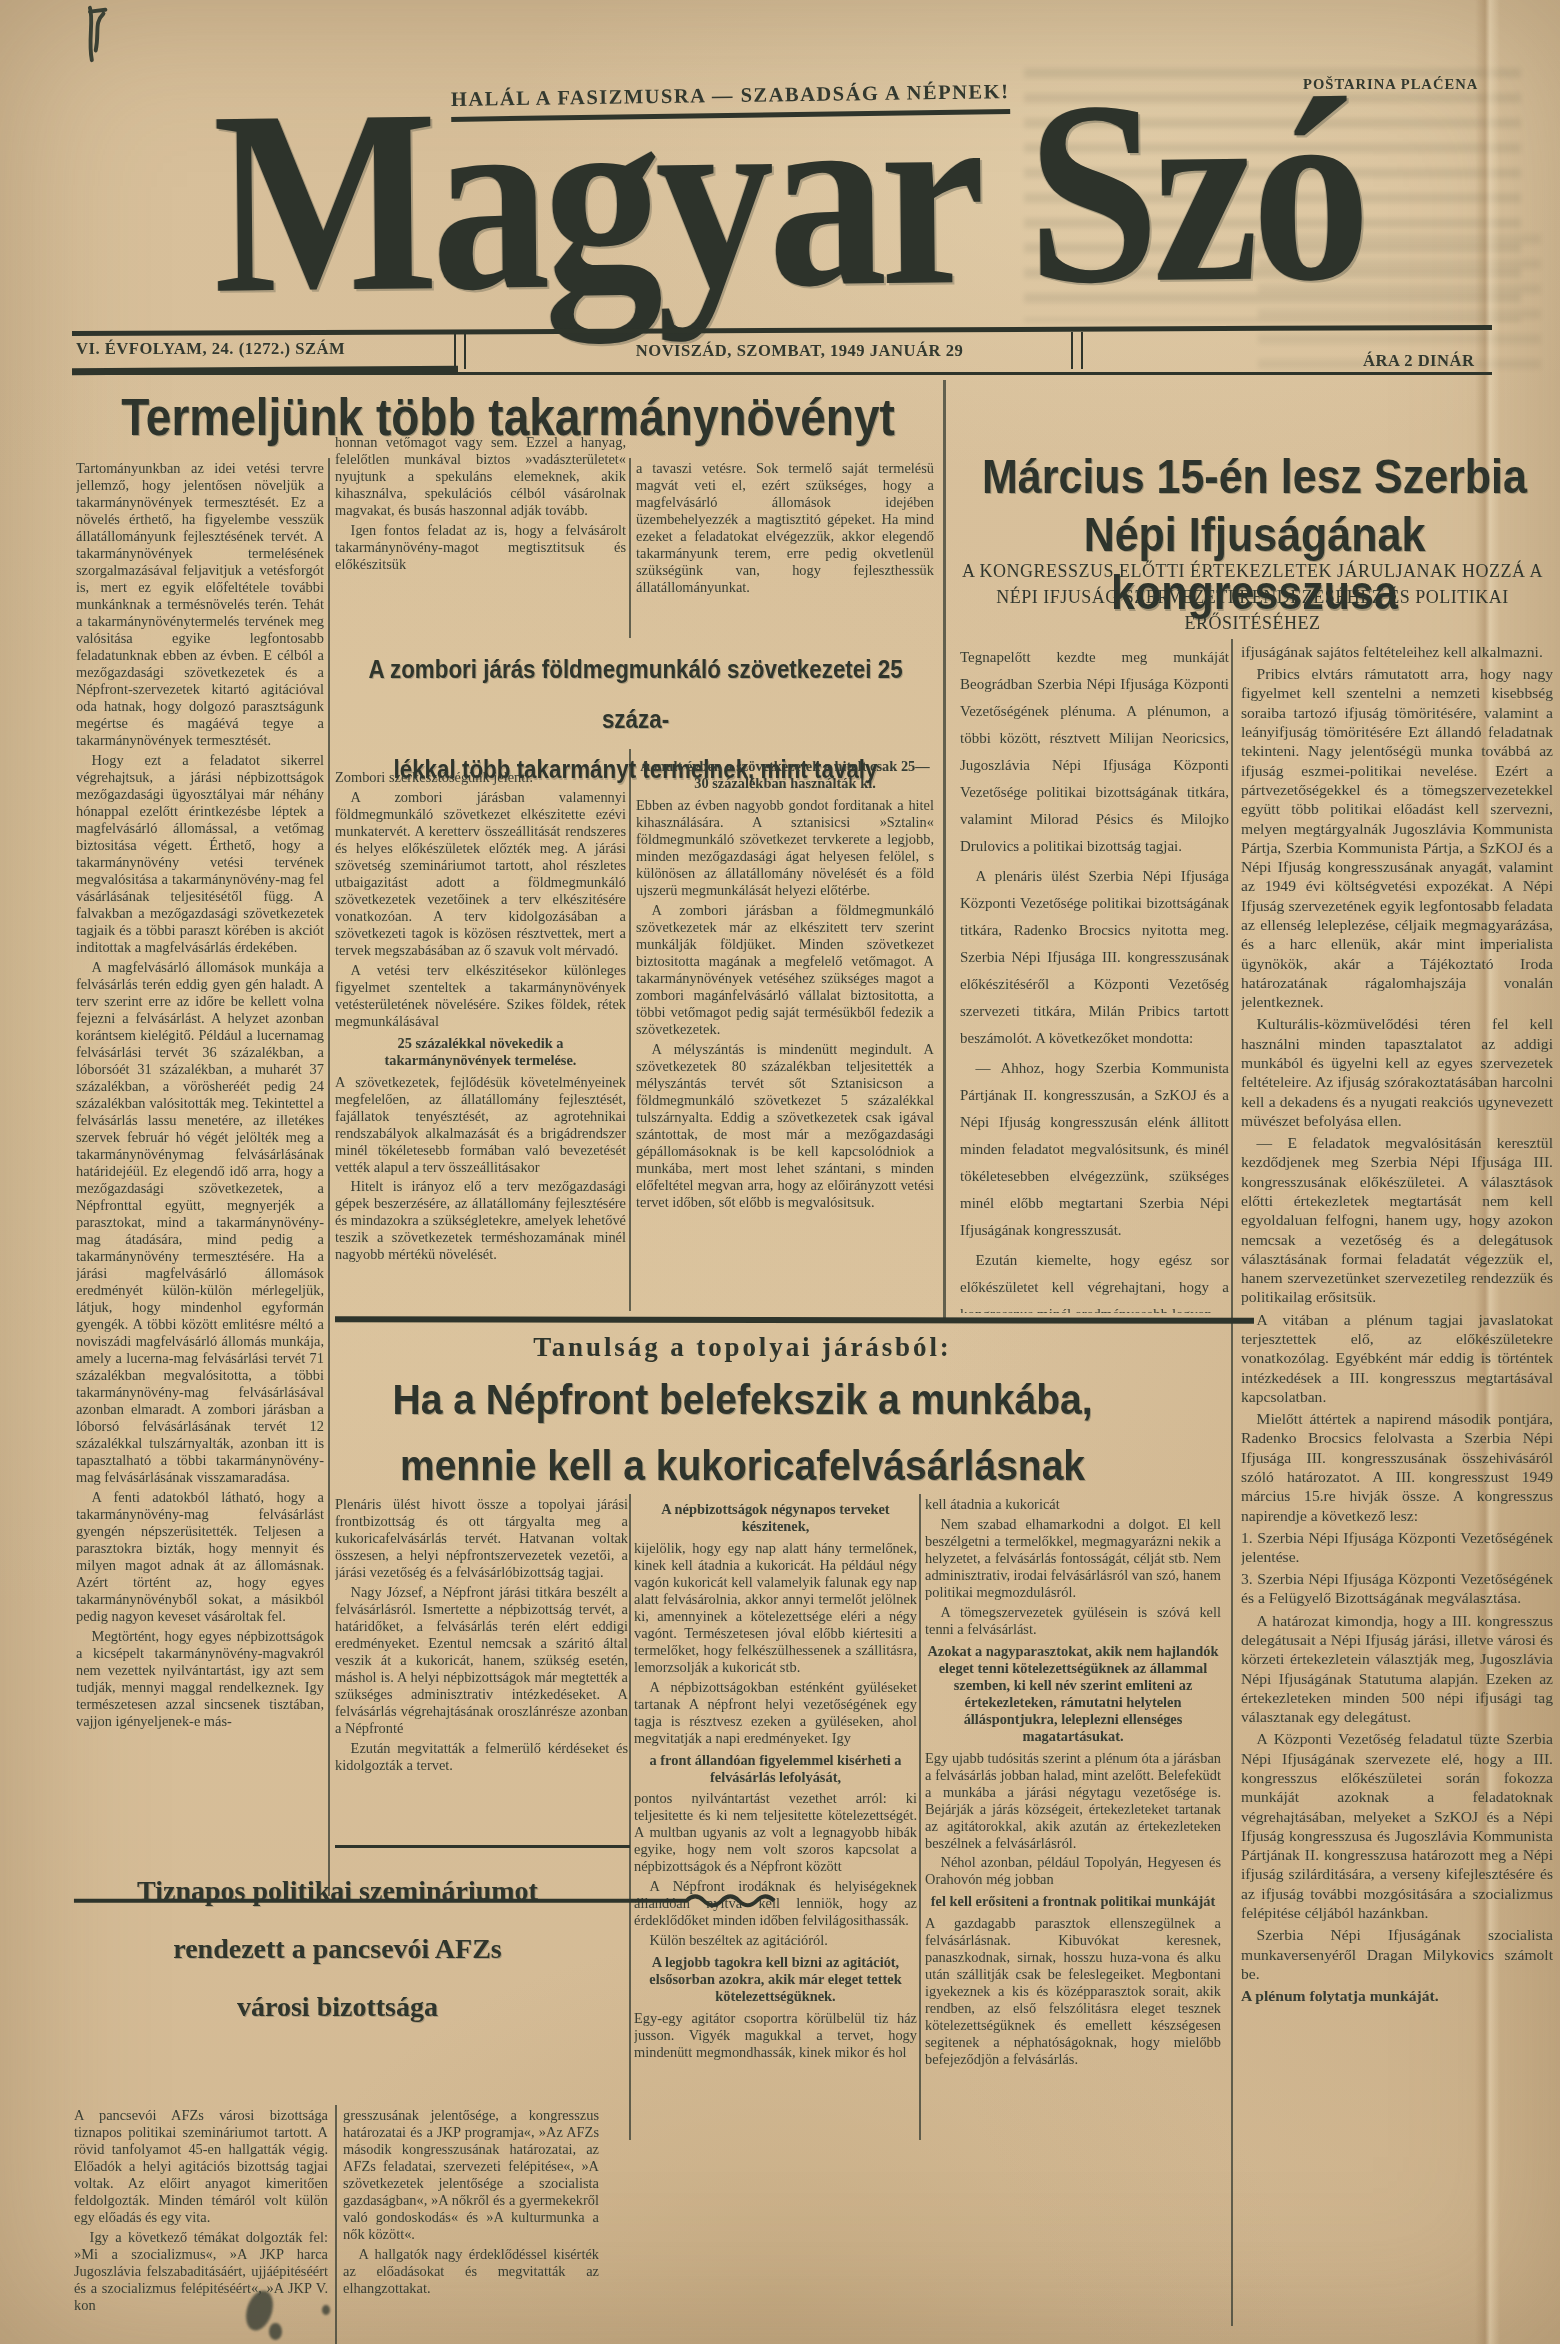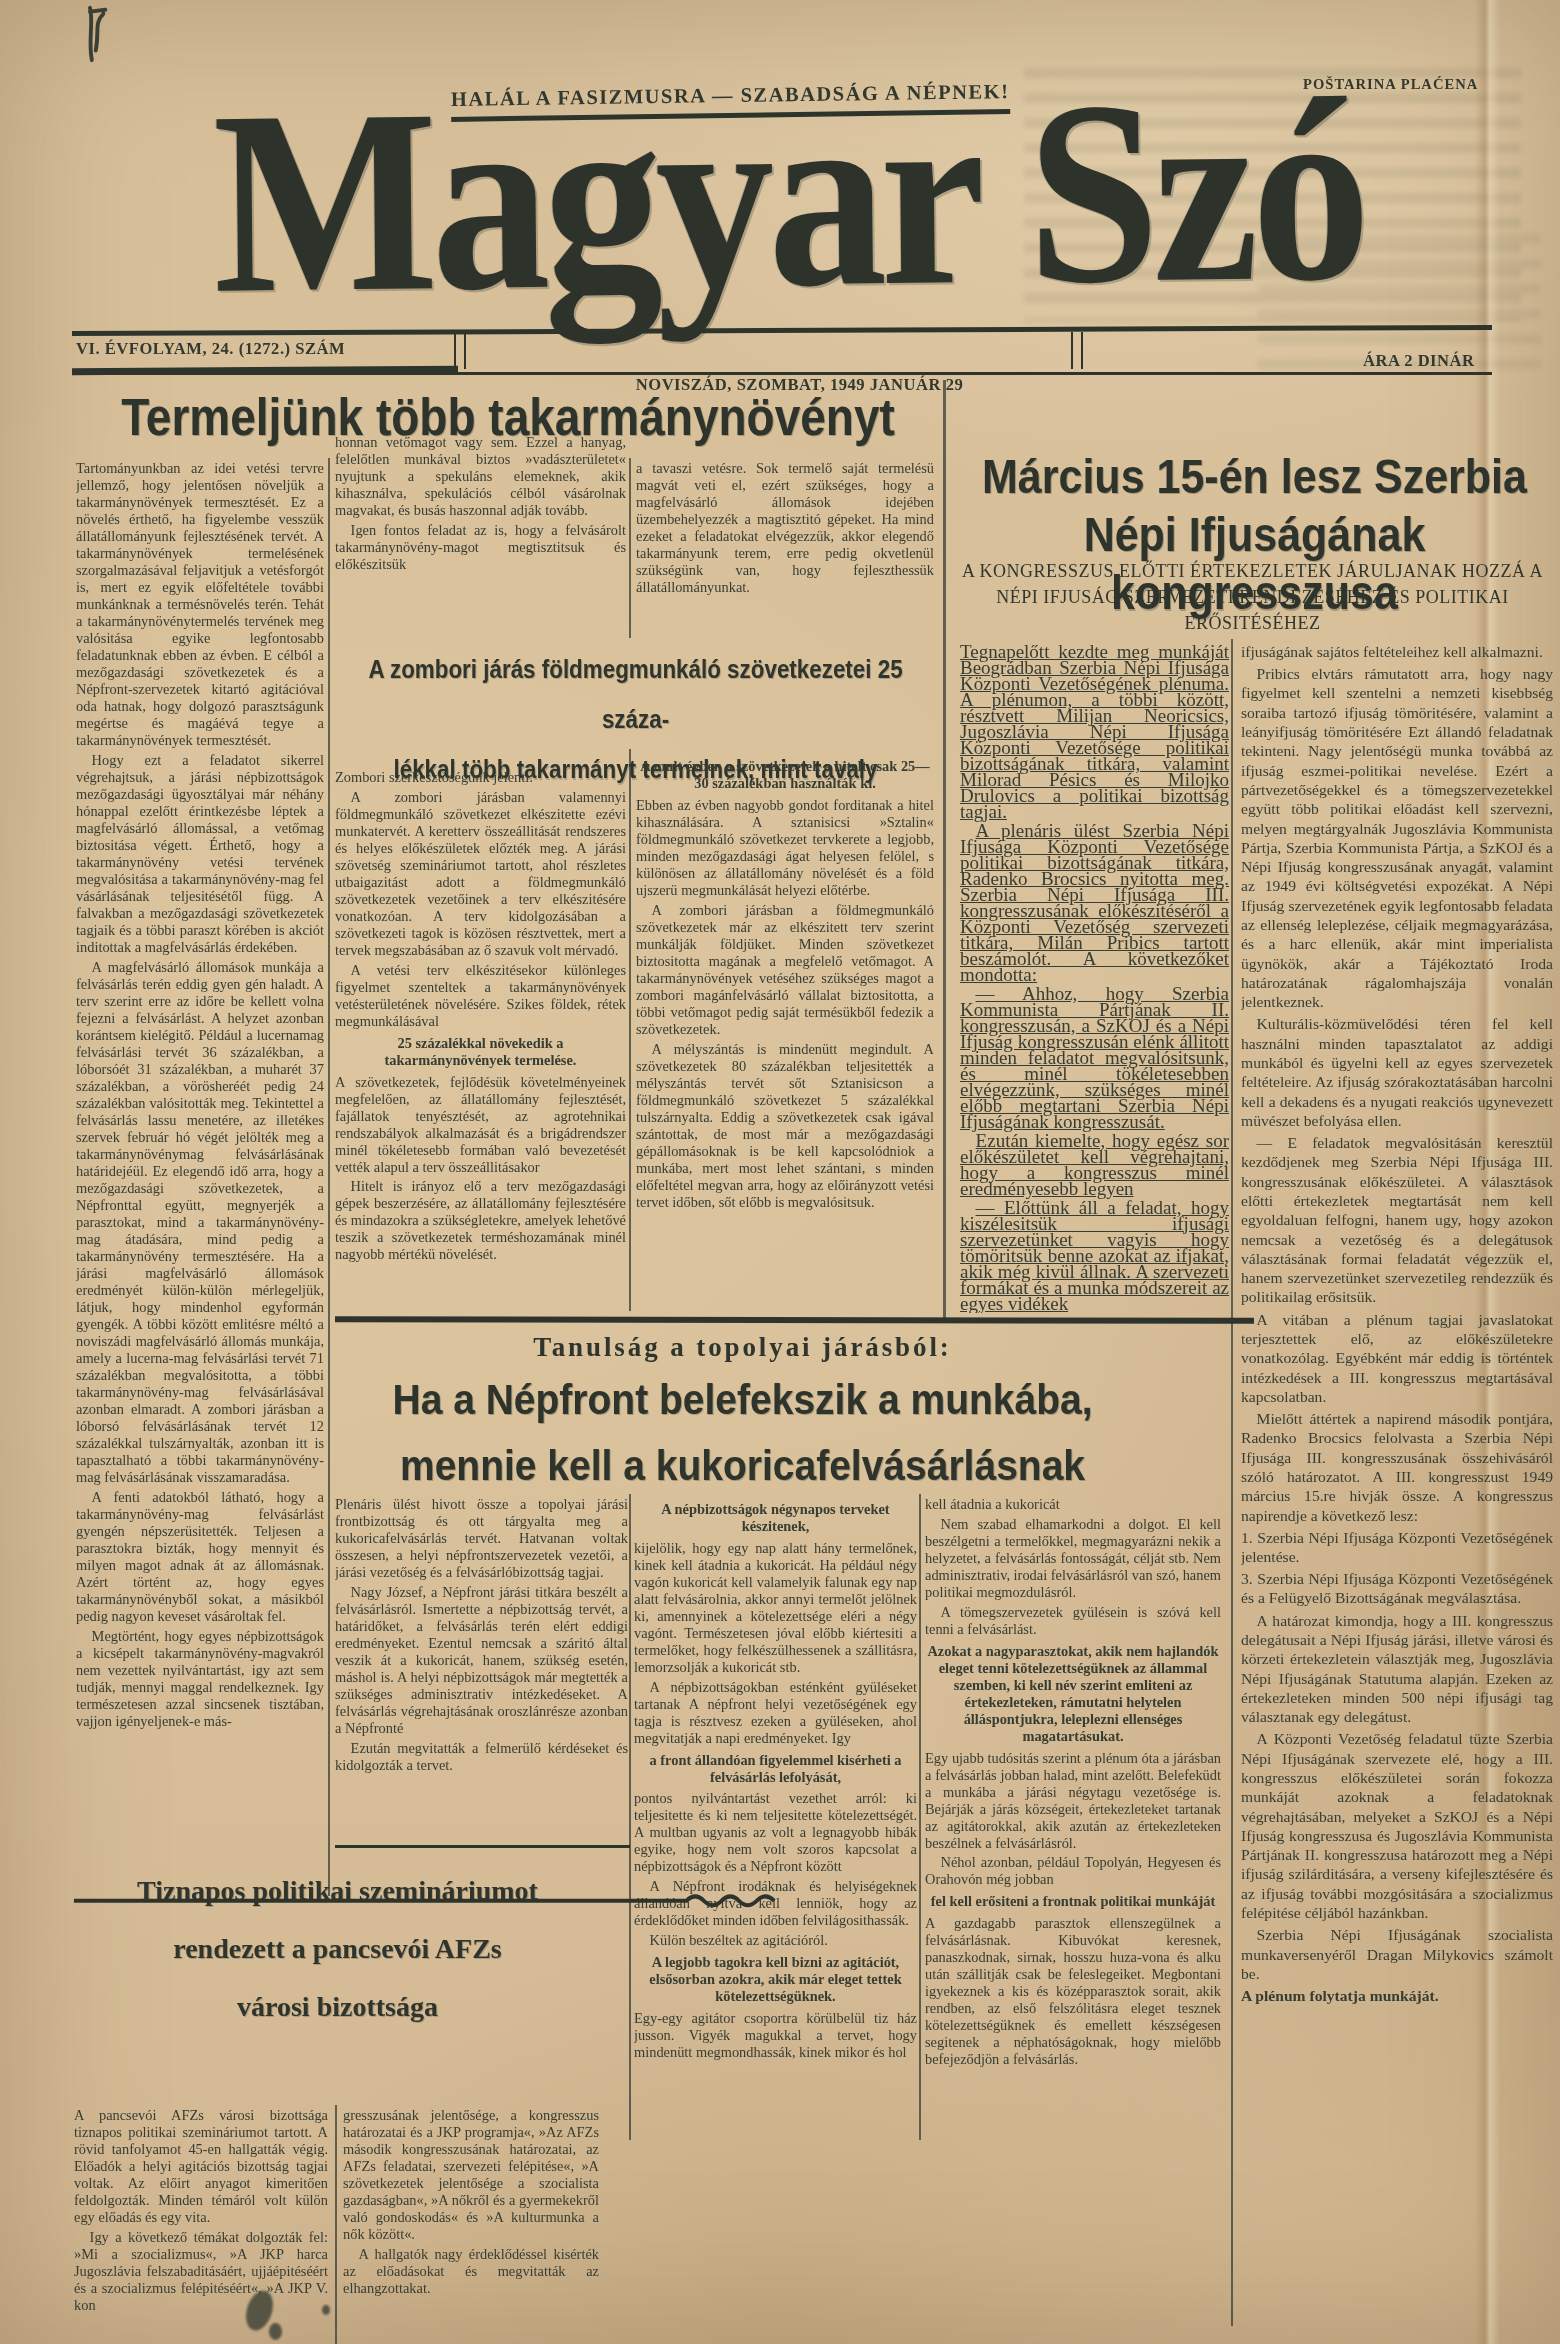--- a/index.html
+++ b/index.html
@@ -67,21 +67,21 @@
   <svg class="abs" style="left:80px;top:2px;" width="78" height="64" viewBox="0 0 80 66">
     <path d="M12,60 C8,40 14,18 10,6 M16,50 C20,30 14,22 24,12 M10,10 L26,8" stroke="#3a4034" stroke-width="4" fill="none" stroke-linecap="round"></path>
   </svg>
   <div class="postage">POŠTARINA PLAĆENA</div>
   <div class="motto">HALÁL A FASIZMUSRA — SZABADSÁG A NÉPNEK!</div>
   <div class="mast">Magyar Szó</div>
 
   <div class="rule" style="left:72px;top:328px;width:1420px;height:4.9px;transform:rotate(-0.25deg);"></div>
   <div class="dl" style="left:76px;top:339px;">VI. ÉVFOLYAM, 24. (1272.) SZÁM</div>
   <div class="dsep" style="left:454px;top:332px;"></div>
-  <div class="dl" style="left:546px;top:341px;width:507px;text-align:center;margin-top:34px;">NOVISZÁD, SZOMBAT, 1949 JANUÁR 29</div>
+  <div class="dl" style="left:546px;top:341px;width:507px;text-align:center;">NOVISZÁD, SZOMBAT, 1949 JANUÁR 29</div>
   <div class="dsep" style="left:1071px;top:332px;"></div>
   <div class="dl" style="left:1363px;top:351px;">ÁRA 2 DINÁR</div>
   <div class="rule" style="left:72px;top:372px;width:1420px;height:2.9px;"></div>
   <div class="rule" style="left:72px;top:367px;width:386px;height:6.8px;transform:rotate(-0.35deg);"></div>
 
   <div class="vrule" style="left:328px;top:458px;height:1438px;"></div>
   <div class="vrule" style="left:629px;top:458px;height:180px;"></div>
   <div class="vrule" style="left:629px;top:749px;height:562px;"></div>
   <div class="vrule" style="left:629px;top:1494px;height:646px;"></div>
   <div class="vrule" style="left:919px;top:1494px;height:646px;"></div>
@@ -126,21 +126,21 @@
 
   <div class="hl sans h-congress" style="left:956px;top:447px;width:597px;">
       <p class="p">Március 15-én lesz Szerbia</p>
       <p class="p">Népi Ifjuságának kongresszusa</p>
     </div>
   <div class="hl s-congress" style="left:960px;top:558px;width:585px;">
       <p class="p">A KONGRESSZUS ELŐTTI ÉRTEKEZLETEK JÁRULJANAK HOZZÁ A</p>
       <p class="p">NÉPI IFJUSÁG SZERVEZETI RENDEZÉSÉHEZ ÉS POLITIKAI</p>
       <p class="p">ERŐSITÉSÉHEZ</p>
     </div>
-  <div class="col" style="left:960px;top:644px;width:269px;height:669px;font-size:19px;line-height:16px;text-decoration:underline;">
+  <div class="col" style="left:960px;top:644px;width:269px;height:669px;font-size:15px;line-height:27px;">
       <p class="p ni">Tegnapelőtt kezdte meg munkáját Beográdban Szerbia Népi Ifjusága Központi Vezetőségének plénuma. A plénumon, a többi között, résztvett Milijan Neoricsics, Jugoszlávia Népi Ifjusága Központi Vezetősége politikai bizottságának titkára, valamint Milorad Pésics és Milojko Drulovics a politikai bizottság tagjai.</p>
       <p class="p">A plenáris ülést Szerbia Népi Ifjusága Központi Vezetősége politikai bizottságának titkára, Radenko Brocsics nyitotta meg. Szerbia Népi Ifjusága III. kongresszusának előkészitéséről a Központi Vezetőség szervezeti titkára, Milán Pribics tartott beszámolót. A következőket mondotta:</p>
       <p class="p">— Ahhoz, hogy Szerbia Kommunista Pártjának II. kongresszusán, a SzKOJ és a Népi Ifjuság kongresszusán elénk állitott minden feladatot megvalósitsunk, és minél tökéletesebben elvégezzünk, szükséges minél előbb megtartani Szerbia Népi Ifjuságának kongresszusát.</p>
       <p class="p">Ezután kiemelte, hogy egész sor előkészületet kell végrehajtani, hogy a kongresszus minél eredményesebb legyen</p>
       <p class="p">— Előttünk áll a feladat, hogy kiszélesitsük ifjusági szervezetünket vagyis hogy tömöritsük benne azokat az ifjakat, akik még kivül állnak. A szervezeti formákat és a munka módszereit az egyes vidékek</p>
     </div>
   <div class="col" style="left:1241px;top:642px;width:312px;height:1685px;font-size:15.6px;line-height:19.3px;">
       <p class="p ni">ifjuságának sajátos feltételeihez kell alkalmazni.</p>
       <p class="p">Pribics elvtárs rámutatott arra, hogy nagy figyelmet kell szentelni a nemzeti kisebbség soraiba tartozó ifjuság tömöritésére, valamint a leányifjuság tömöritésére Ezt állandó feladatnak tekinteni. Nagy jelentőségü munka továbbá az ifjuság eszmei-politikai nevelése. Ezért a pártvezetőségekkel és a tömegszervezetekkel együtt több politikai előadást kell szervezni, melyen megtárgyalnák Jugoszlávia Kommunista Pártja, Szerbia Kommunista Pártja, a SzKOJ és a Népi Ifjuság kongresszusának anyagát, valamint az 1949 évi költségvetési expozékat. A Népi Ifjuság szervezetének egyik legfontosabb feladata az ellenség leleplezése, céljaik megmagyarázása, és a harc ellenük, akár mint imperialista ügynökök, akár a Tájékoztató Iroda határozatának rágalomhajszája vonalán jelentkeznek.</p>
       <p class="p">Kulturális-közmüvelődési téren fel kell használni minden tapasztalatot az addigi munkából és ügyelni kell az egyes szervezetek feltételeire. Az ifjuság szórakoztatásában harcolni kell a dekadens és a nyugati reakciós ugynevezett müvészet befolyása ellen.</p>

